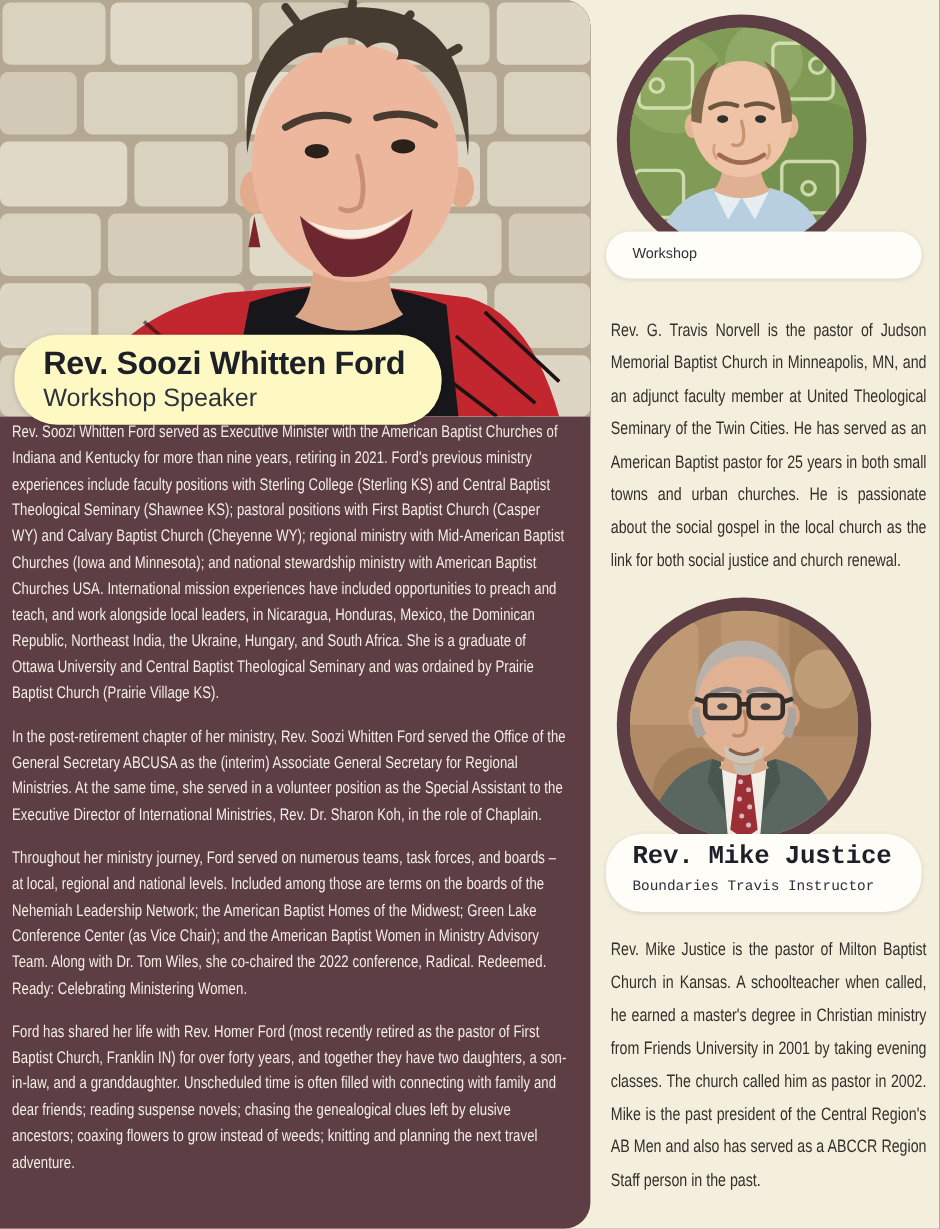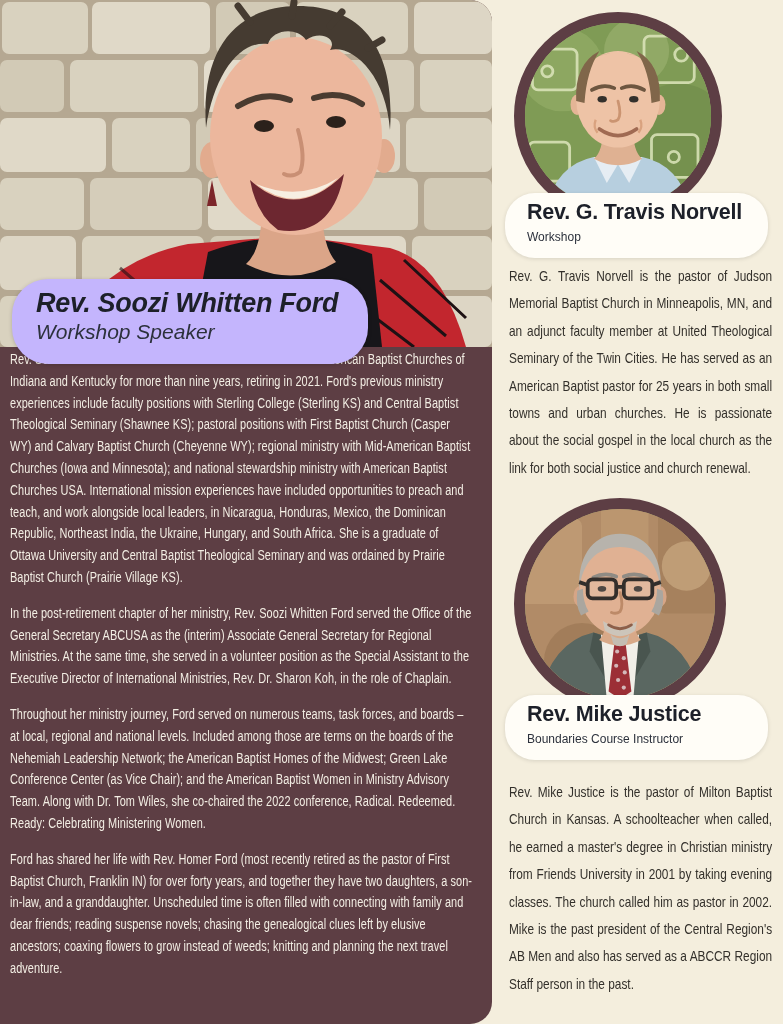--- a/index.html
+++ b/index.html
@@ -14,23 +14,22 @@
     position:absolute; left:0; top:0; width:492px; height:1024px;
     background:#5d3e44; border-radius:0 22px 22px 0; overflow:hidden;
   }
   .photo-wrap {
     position:absolute; left:0; top:0; width:492px; height:347px;
     border-radius:0 22px 0 0; overflow:hidden; z-index:1; background:#cfc8b5;
   }
   .photo-wrap svg { display:block; width:100%; height:100%; }
   .keynote-badge {
     position:absolute; left:12px; top:279px; z-index:3;
-    background:#c4b5fd; border-radius:36px; padding:8px 30px 20px 24px;
+    background:#fef9c3; border-radius:36px; padding:8px 30px 10px 24px;
     box-shadow:0 1px 4px rgba(0,0,0,.18);
-    font-style:italic;
   }
   .keynote-badge .name {
     font-size:27px; font-weight:bold; color:#1d2029; letter-spacing:-0.3px; line-height:32px;
     white-space:nowrap;
   }
   .keynote-badge .role {
     font-size:21px; color:#2c313c; line-height:25px; white-space:nowrap;
   }
   .left-text {
     position:absolute; left:10px; top:349px; z-index:2;
@@ -46,21 +45,21 @@
   }
   .circle-photo svg { display:block; width:100%; height:100%; }
   .circle-travis { left:22px; top:12px; width:208px; height:208px; }
   .circle-mike   { left:22px; top:498px; width:212px; height:212px; }
   .mini-badge {
     position:absolute; left:13px; width:263px; z-index:3;
     background:#fffdf7; border-radius:30px; padding:6px 10px 9px 22px;
     box-shadow:0 1px 4px rgba(0,0,0,.12);
   }
   .badge-travis { top:193px; }
-  .badge-mike   { top:695px; }
+  .badge-mike   { top:695px;font-family:Liberation Mono, monospace; }
   .mini-badge .name {
     font-size:21.5px; font-weight:bold; color:#1d2029; letter-spacing:-0.2px; line-height:26px;
     white-space:nowrap;
   }
   .mini-badge .role { font-size:12px; color:#2c313c; line-height:24px; white-space:nowrap; }
   .bio {
     position:absolute; left:17px; z-index:2;
     width:333px; transform:scaleX(0.79); transform-origin:0 0;
     color:#33302b; font-size:15px; line-height:27.4px;
     text-align:justify;
@@ -182,21 +181,20 @@
       <path d="M62,44 Q100,20 138,44 Q120,32 100,32 Q80,32 62,44 Z" fill="#8d7253" opacity="0.9"></path>
       <path d="M72,72 q12,-7 24,-2 M104,70 q12,-5 24,2" stroke="#6d5640" stroke-width="4" fill="none" stroke-linecap="round"></path>
       <ellipse cx="83" cy="82" rx="5" ry="3.5" fill="#33302c"></ellipse>
       <ellipse cx="117" cy="82" rx="5" ry="3.5" fill="#33302c"></ellipse>
       <path d="M100,84 q4,14 0,20 q-4,3 -8,1" stroke="#cb9471" stroke-width="3" fill="none" stroke-linecap="round"></path>
       <path d="M80,114 q20,14 40,0" stroke="#a06a52" stroke-width="4" fill="none" stroke-linecap="round"></path>
       <path d="M76,104 q-3,8 2,14 M124,104 q3,8 -2,14" stroke="#d9a27f" stroke-width="2.5" fill="none"></path>
     </svg>
   </div>
   <div class="mini-badge badge-travis">
-    <div class="name">Rev. G. Travis Norvell</div>
     <div class="role">Workshop</div>
   </div>
   <div class="bio bio-travis">Rev. G. Travis Norvell is the pastor of Judson Memorial Baptist Church in Minneapolis, MN, and an adjunct faculty member at United Theological Seminary of the Twin Cities. He has served as an American Baptist pastor for 25 years in both small towns and urban churches. He is passionate about the social gospel in the local church as the link for both social justice and church renewal.</div>
 
   <div class="circle-photo circle-mike">
     <svg viewBox="0 0 200 200" preserveAspectRatio="xMidYMid slice" xmlns="http://www.w3.org/2000/svg">
       <rect width="200" height="200" fill="#b18b67"></rect>
       <rect x="-10" y="10" width="70" height="90" rx="8" fill="#c7a37c" opacity="0.6"></rect>
       <rect x="140" y="0" width="70" height="110" rx="8" fill="#9c7753" opacity="0.5"></rect>
       <circle cx="60" cy="160" r="40" fill="#8d6a49" opacity="0.4"></circle>
@@ -231,17 +229,17 @@
         <path d="M96,82 L104,82 M66,80 L57,77 M134,80 L143,77" fill="none"></path>
       </g>
       <path d="M100,88 q4,14 0,20 q-4,3 -9,1" stroke="#bd8a68" stroke-width="3" fill="none" stroke-linecap="round"></path>
       <path d="M82,118 q18,12 36,0 l-2,10 q-16,12 -32,0 z" fill="#ccc5ba"></path>
       <path d="M90,132 q10,8 20,0 l-3,10 q-7,5 -14,0 z" fill="#c4bdb2"></path>
       <path d="M88,122 q12,8 24,0" stroke="#8d5f49" stroke-width="3" fill="none" stroke-linecap="round"></path>
     </svg>
   </div>
   <div class="mini-badge badge-mike">
     <div class="name">Rev. Mike Justice</div>
-    <div class="role">Boundaries Course Instructor</div>
+    <div class="role">Boundaries Travis Instructor</div>
   </div>
   <div class="bio bio-mike">Rev. Mike Justice is the pastor of Milton Baptist Church in Kansas. A schoolteacher when called, he earned a master's degree in Christian ministry from Friends University in 2001 by taking evening classes. The church called him as pastor in 2002. Mike is the past president of the Central Region's AB Men and also has served as a ABCCR Region Staff person in the past.</div>
 
 </div>
 
 </body></html>

